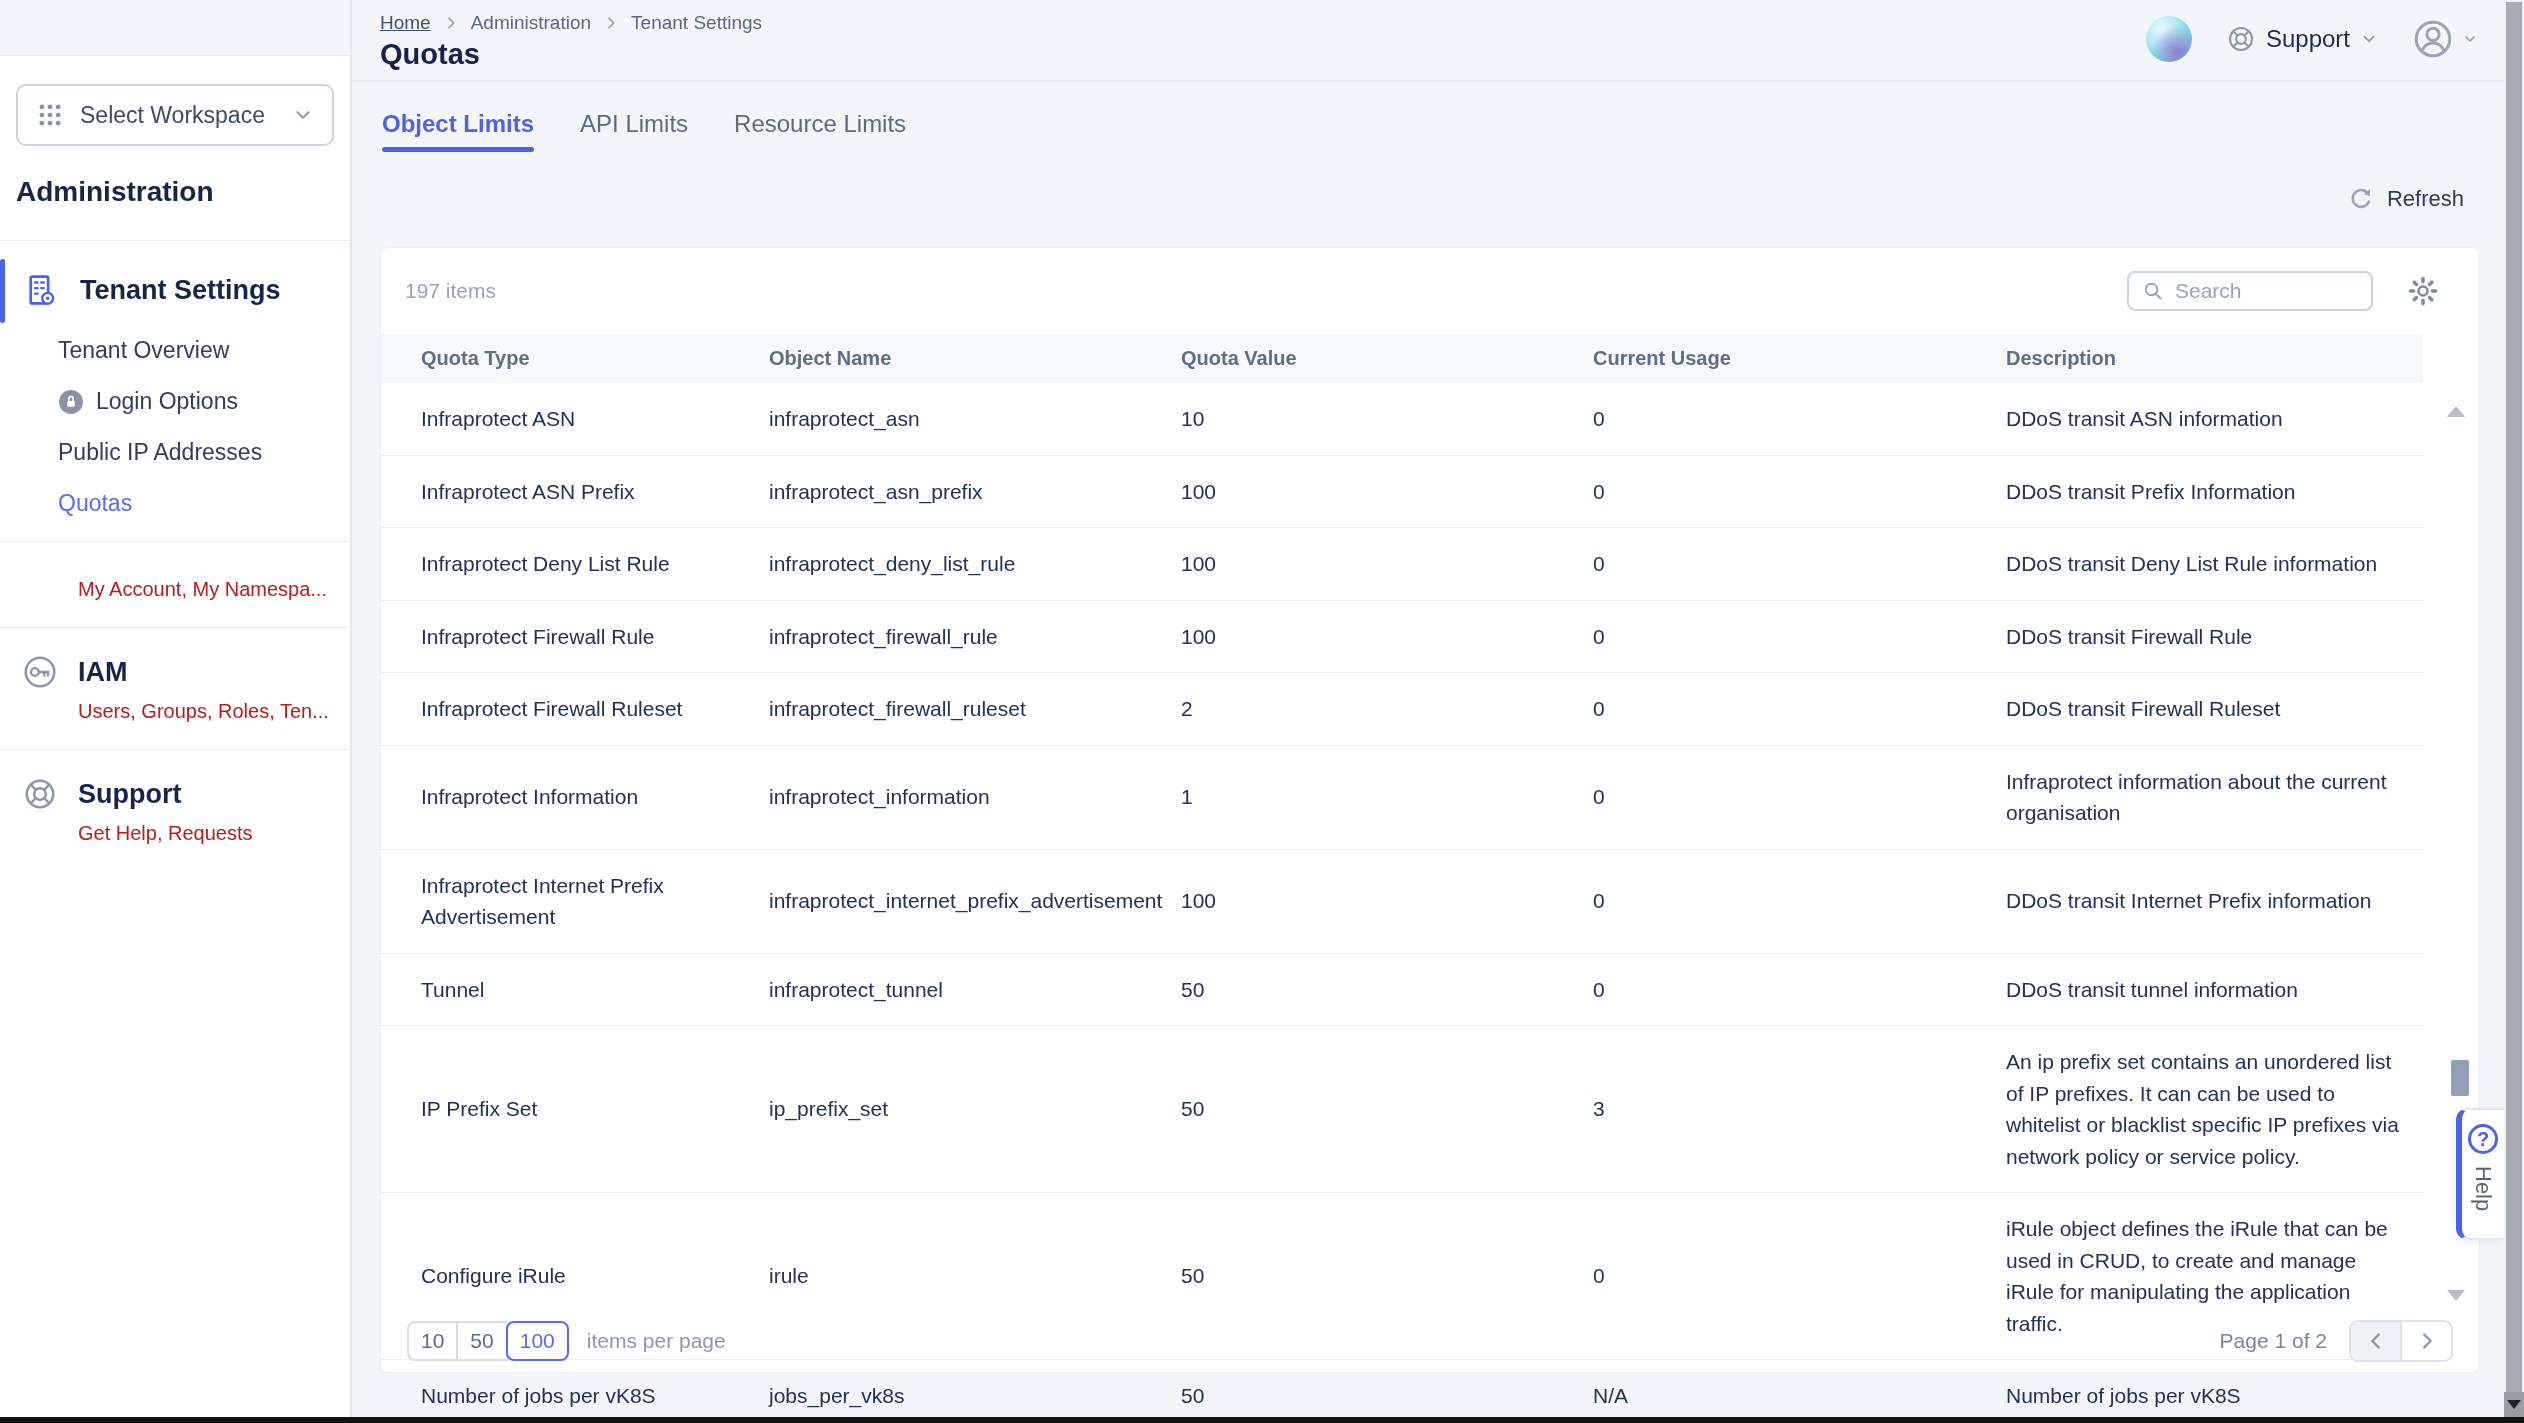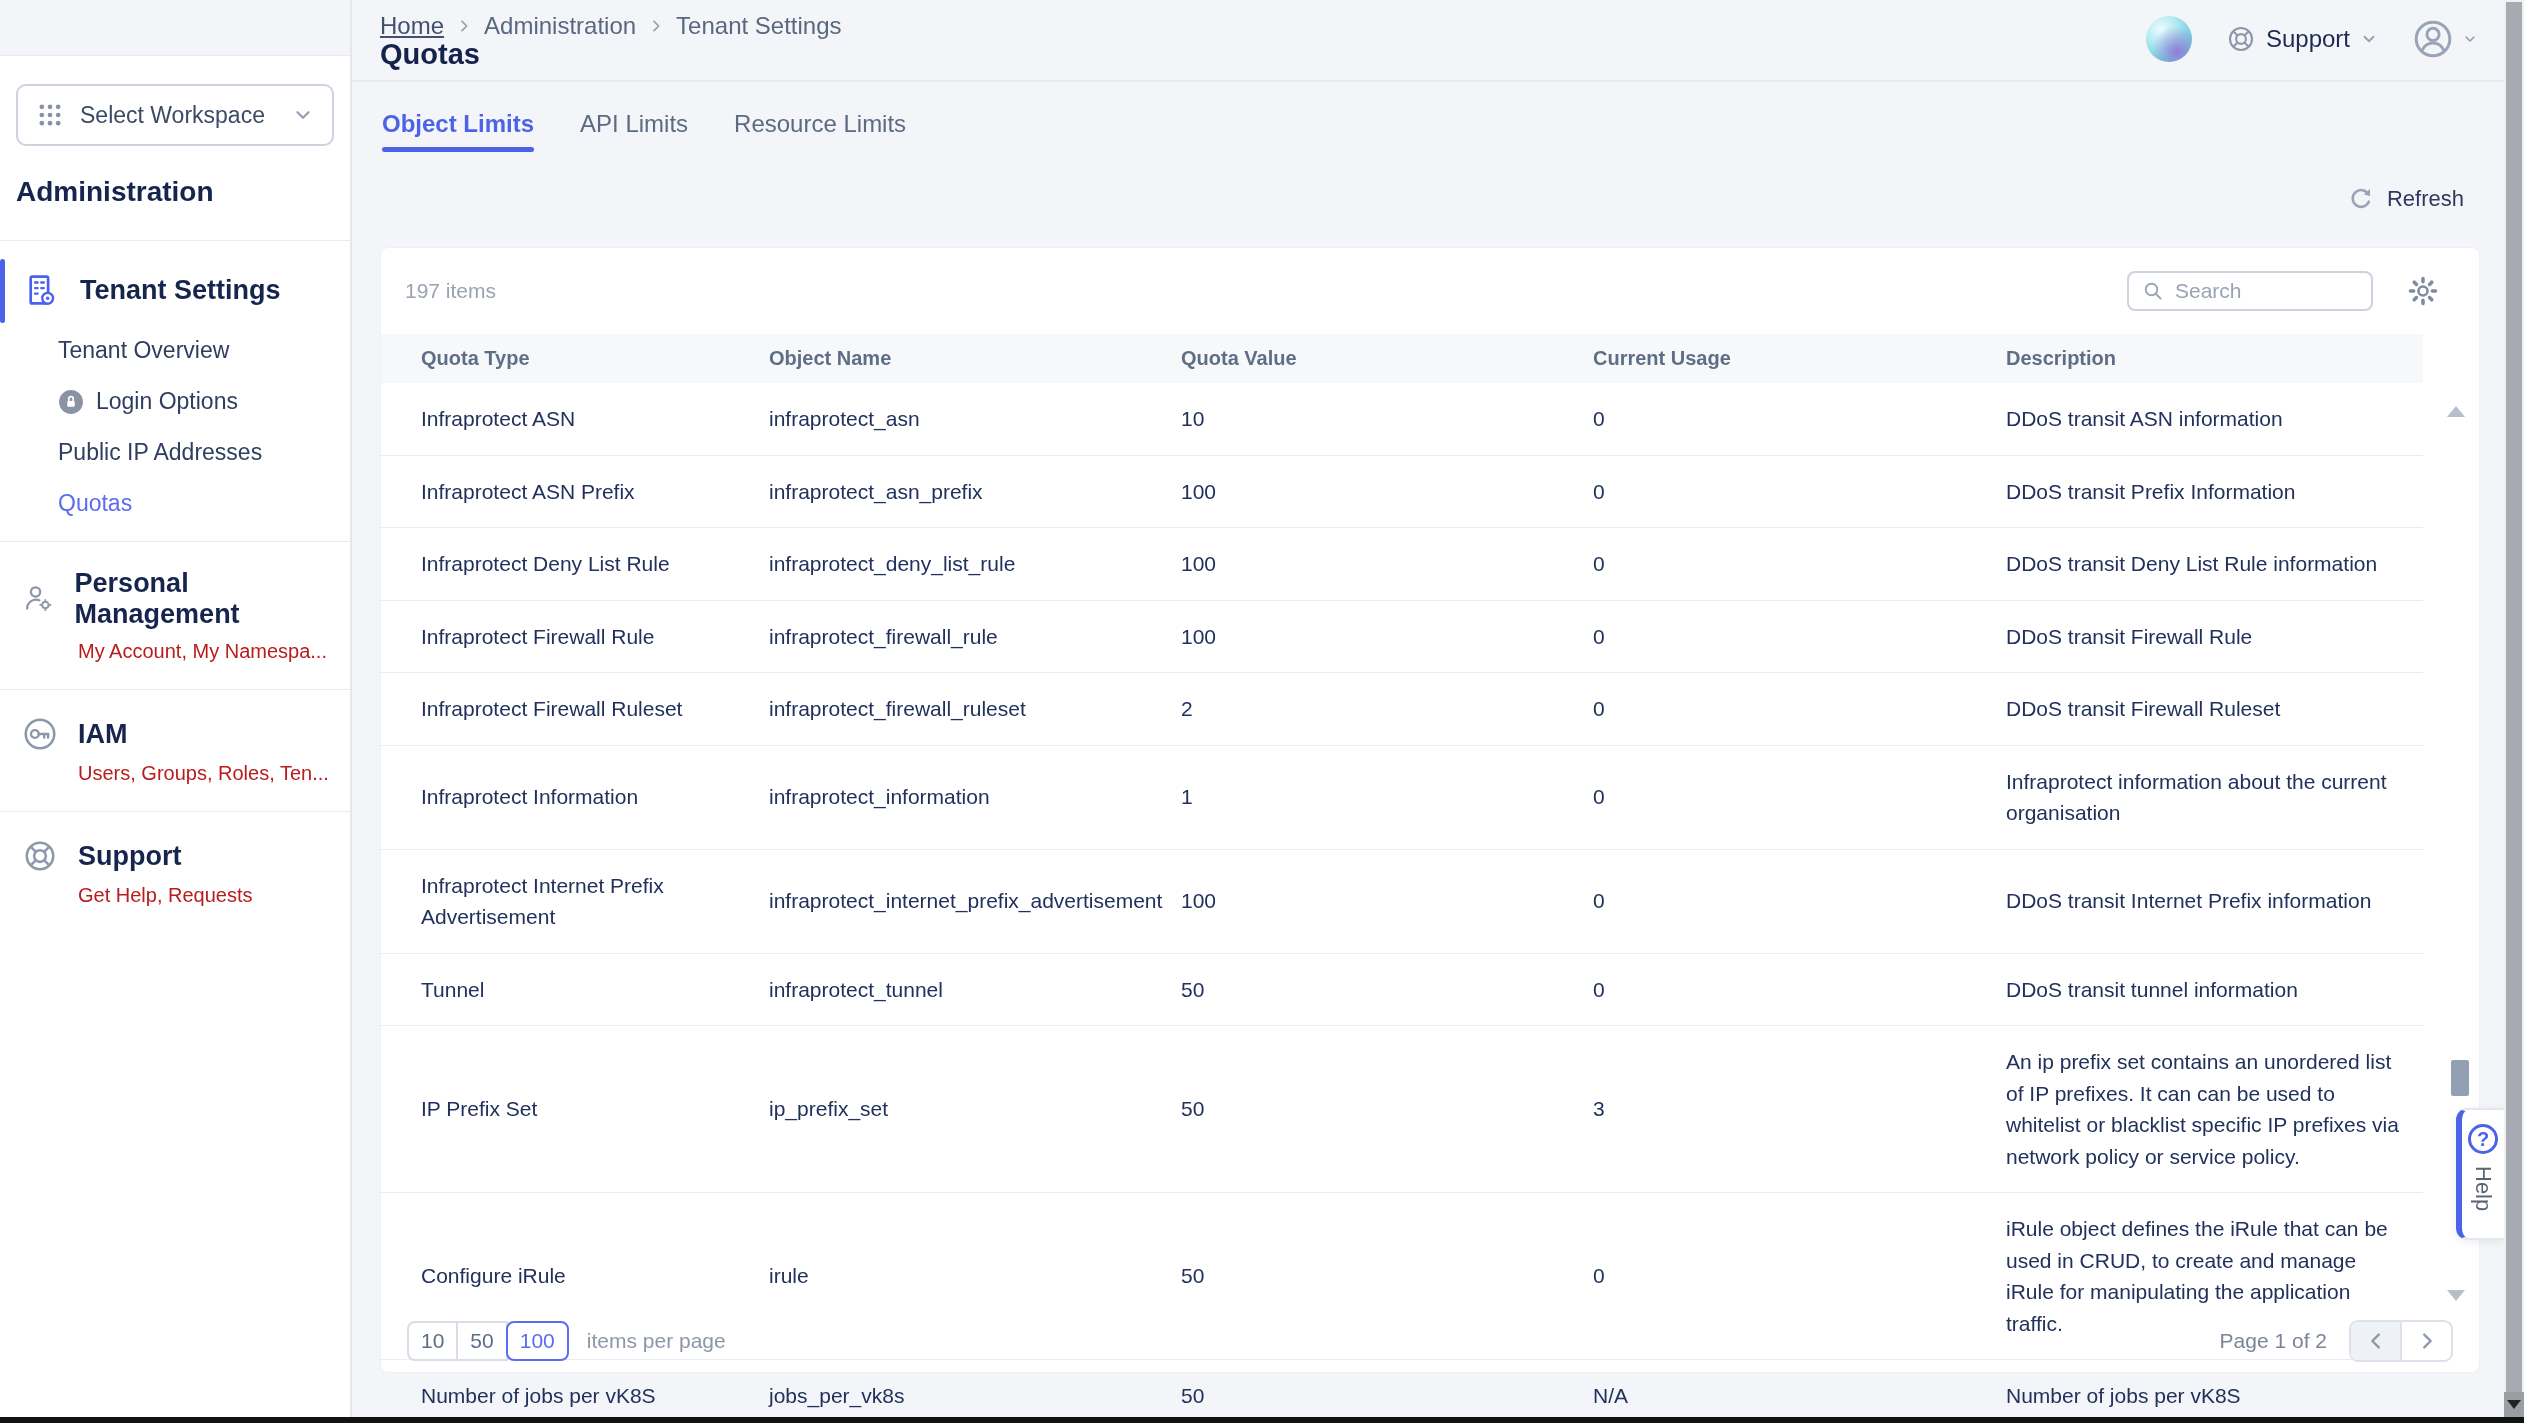--- a/index.html
+++ b/index.html
@@ -21,21 +21,21 @@
   .nav-children li { display:flex; align-items:center; gap:12px; font-size:23px; color:#2f3d5f; margin-bottom:24px; cursor:pointer; }
   .nav-children li.active { color:#5b6cf0; }
   .info-section { padding:26px 16px 26px 22px; cursor:pointer; }
   .info-head { display:flex; align-items:center; gap:20px; }
   .info-title { font-size:27px; font-weight:600; color:#16254e; }
   .info-sub { margin:10px 0 0 56px; font-size:20px; color:#b91c1c; }
 
   
   .main { position:absolute; left:352px; top:0; right:0; height:1417px; }
   .top-divider { position:absolute; left:0; right:0; top:80px; border-top:2px solid #e7eaef; }
-  .breadcrumb { position:absolute; left:28px; top:12px; display:flex; align-items:center; gap:12px; font-size:24px; }
+  .breadcrumb { position:absolute; left:28px; top:12px; display:flex; align-items:center; gap:12px; font-size:19px; }
   .crumb-link { color:#42506e; text-decoration:underline; cursor:pointer; }
   .crumb { color:#5a6781; }
   .page-title { position:absolute; left:28px; top:38px; font-size:29px; font-weight:600; color:#14224d; }
   .top-right { position:absolute; right:46px; top:16px; display:flex; align-items:center; gap:34px; }
   .sphere { width:46px; height:46px; border-radius:50%; cursor:pointer;
     background: radial-gradient(circle at 68% 78%, #8f7fd8 0%, rgba(143,127,216,0) 55%),
                 radial-gradient(circle at 32% 28%, #ecfcff 0%, #aee8ef 38%, #74d2dc 68%, #5cc5d0 100%); }
   .support-menu { display:flex; align-items:center; gap:10px; cursor:pointer; }
   .support-menu .label { font-size:24px; color:#1c2b52; }
   .avatar-menu { display:flex; align-items:center; gap:8px; cursor:pointer; }
@@ -160,34 +160,20 @@
         <span>Public IP Addresses</span>
       </li>
       <li class="active">
         <span>Quotas</span>
       </li>
     </ul>
 
     <div class="side-divider" style="margin-top:14px"></div>
 
     <div class="info-section">
-      <div class="info-head">
-        <svg class="icon" width="36" height="36" viewBox="0 0 24 24">
-          <circle cx="10" cy="6.8" r="3.4" fill="none" stroke="#8d97ab" stroke-width="1.7"></circle>
-          <path d="M3.8 19a6.6 6.6 0 0 1 9-6.1" fill="none" stroke="#8d97ab" stroke-width="1.7" stroke-linecap="round"></path>
-          <circle cx="17.2" cy="16.4" r="2.4" fill="none" stroke="#8d97ab" stroke-width="1.5"></circle>
-          <g stroke="#8d97ab" stroke-width="1.3" stroke-linecap="round">
-            <line x1="17.2" y1="12.6" x2="17.2" y2="13.6"></line>
-              <line x1="17.2" y1="19.2" x2="17.2" y2="20.2"></line>
-            <line x1="13.4" y1="16.4" x2="14.4" y2="16.4"></line>
-              <line x1="20" y1="16.4" x2="21" y2="16.4"></line>
-          </g>
-        </svg>
-        <span class="info-title">Personal Management</span>
-      </div>
       <div class="info-sub">My Account, My Namespa...</div>
     </div>
 
     <div class="side-divider" style="margin-top:0"></div>
 
     <div class="info-section">
       <div class="info-head">
         <svg class="icon" width="36" height="36" viewBox="0 0 24 24">
           <circle cx="12" cy="12" r="9.5" fill="none" stroke="#8d97ab" stroke-width="1.7"></circle>
           <circle cx="8.6" cy="12" r="2.6" fill="none" stroke="#8d97ab" stroke-width="1.6"></circle>

